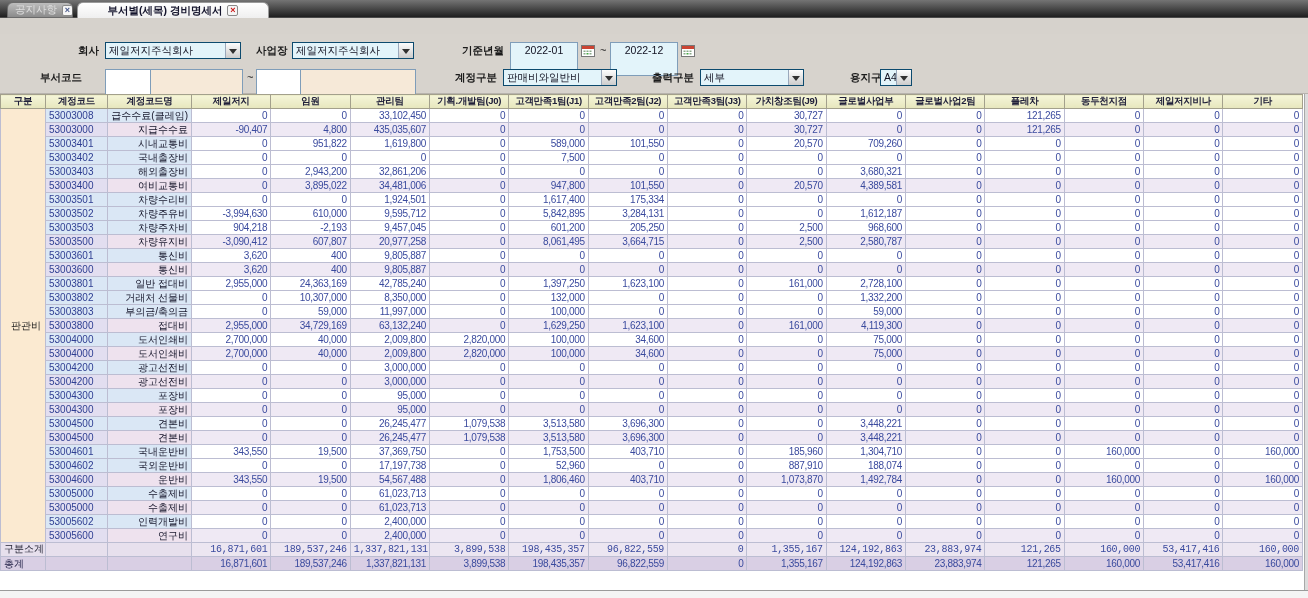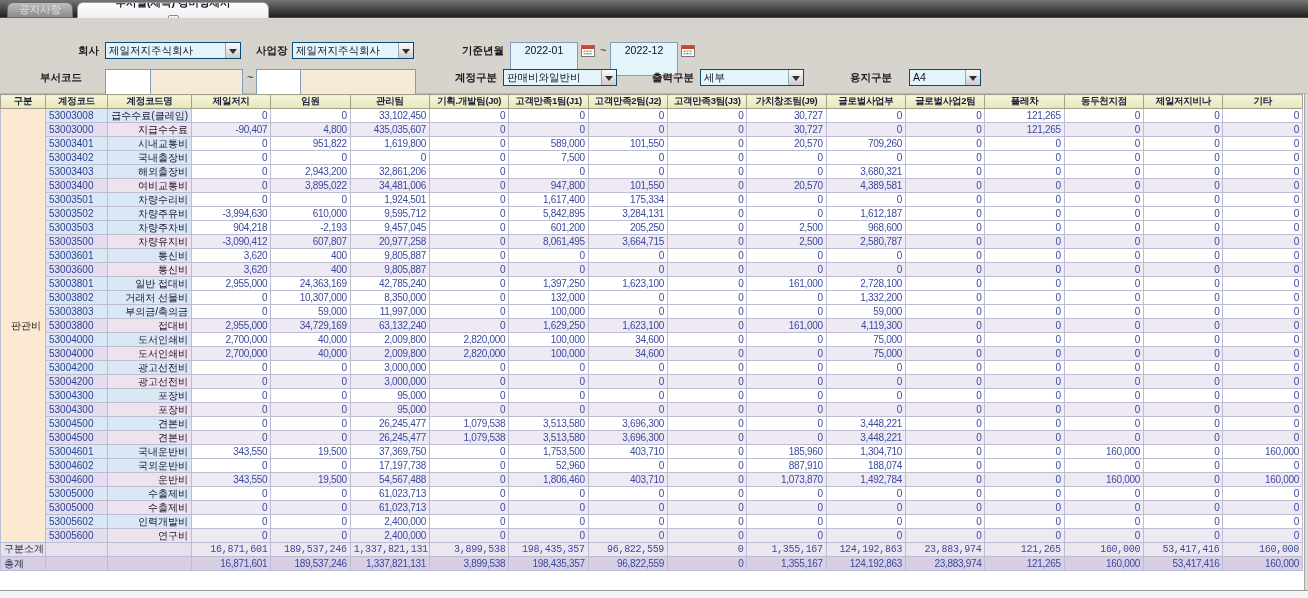--- a/index.html
+++ b/index.html
@@ -1,21 +1,21 @@
 <!DOCTYPE html>
 <html><head>
 <meta charset="utf-8">
 <style>
   * { box-sizing: border-box; margin: 0; padding: 0; }
   html,body { width:1308px; height:598px; overflow:hidden; }
   body { font-family:"Liberation Sans", sans-serif; background:#d6d2cc; position:relative; }
 
   
   .titlebar { position:relative; height:18px; background:linear-gradient(#747474,#1f1f1f); border-bottom:1px solid #4a4a4a; }
-  .tab { position:absolute; top:2px; height:16px; display:flex; align-items:center; gap:5px; padding:0 7px; border-radius:6px 6px 0 0; font-size:10.5px; white-space:nowrap; overflow:hidden; cursor:default;flex-direction:column; }
+  .tab { position:absolute; top:2px; height:16px; display:flex; align-items:center; gap:5px; padding:0 7px; border-radius:6px 6px 0 0; font-size:10.5px; white-space:nowrap; overflow:hidden; cursor:default; }
   .tab.inactive { left:7px; width:66px; background:linear-gradient(#bdbdbd,#8b8b8b); border:1px solid #6b6b6b; color:#dedede; }
   .tab.active   { left:77px; width:192px; background:linear-gradient(#ffffff,#efefef); border:1px solid #9b9b9b; border-bottom:none; color:#14142c; font-weight:bold; justify-content:center; }
   .tab-close { flex:0 0 auto; width:11px; height:11px; background:#f5f5f5; border:1px solid #8a8a8a; border-radius:2px; font-size:9px; line-height:9px; text-align:center; font-weight:bold; }
   .tab.active .tab-close { color:#cc1111; }
   .tab.inactive .tab-close { color:#445588; }
 
   
   .menustrip { position:relative; height:16px; background:#d6d2cc; }
   .menu-open { position:absolute; left:3px; top:16px; width:62px; height:13px; background:linear-gradient(#f06044,#a80f0f); border:1px solid #7c0c0c; border-radius:8px; color:#fff; font-size:7.5px; font-weight:bold; font-style:italic; text-align:center; line-height:11px; letter-spacing:.4px; cursor:pointer; }
 
@@ -130,21 +130,21 @@
         </span>
     </div>
     <span class="flabel" style="left:652px;top:35px">출력구분</span>
     <div class="combo" style="left:700px;top:35px;width:104px">
       <span class="combo-text">세부</span>
       <span class="combo-btn">
           <i class="chev"></i>
         </span>
     </div>
     <span class="flabel" style="left:850px;top:35px">용지구분</span>
-    <div class="combo" style="left:909px;top:35px;width:72px">
+    <div class="combo" style="left:880px;top:35px;width:32px">
       <span class="combo-text">A4</span>
       <span class="combo-btn">
           <i class="chev"></i>
         </span>
     </div>
   </div>
 
   <div class="grid-wrap">
     <table id="grid">
         <colgroup>

